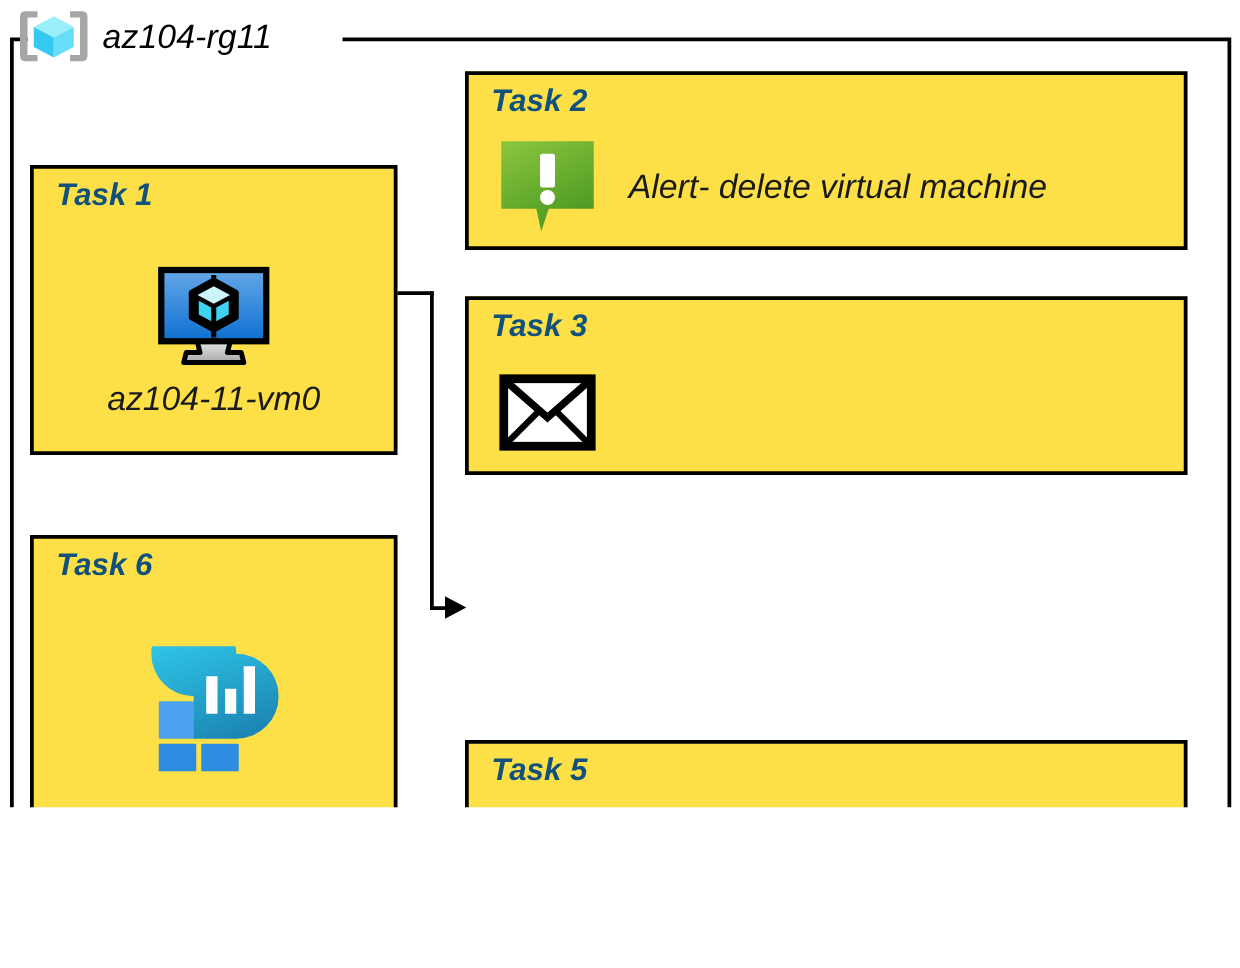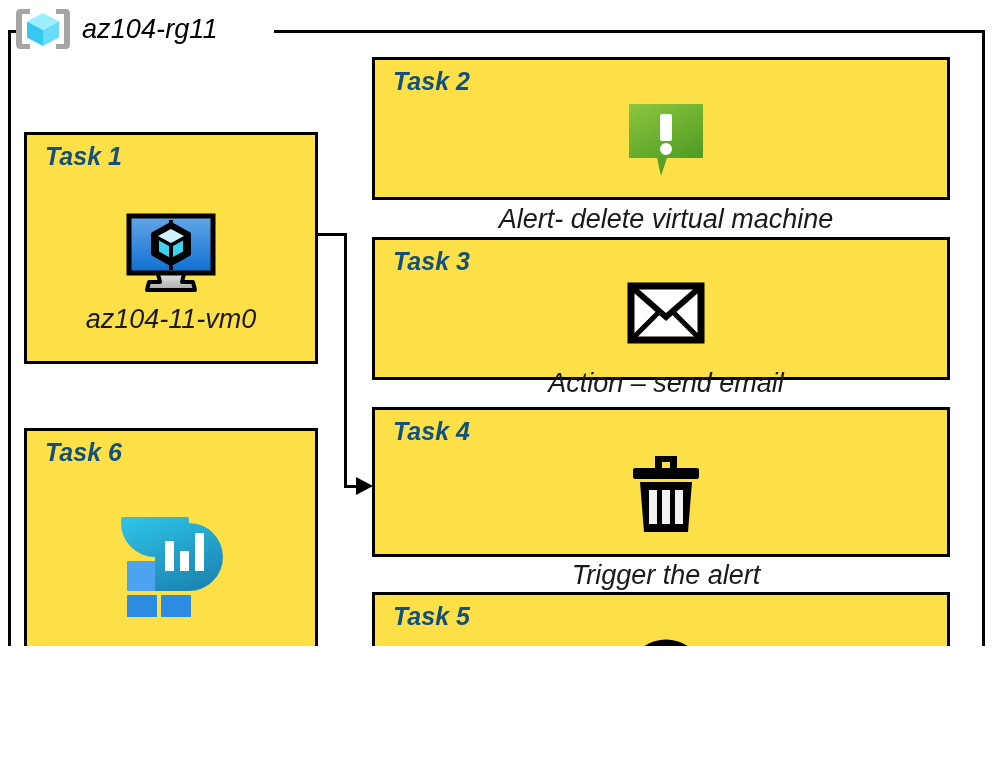--- a/index.html
+++ b/index.html
@@ -106,21 +106,21 @@
   }
 
   
   .card-right .row {
     position: absolute;
     left: 24px;
     right: 14px;
     top: 42px;
     bottom: 0;
     display: flex;
-    flex-direction: column;
+    flex-direction: row;
     align-items: center;
     gap: 26px;
   }
 
   
   #task1 { left: 24px;  top: 132px; width: 294px; height: 232px; text-align: right; }
   #task6 { left: 24px;  top: 428px; width: 294px; height: 232px; text-align: right; }
   #task2 { left: 372px; top: 57px;  width: 578px; height: 143px; }
   #task3 { left: 372px; top: 237px; width: 578px; height: 143px; text-align: center; }
   #task4 { left: 372px; top: 407px; width: 578px; height: 150px; }
@@ -260,43 +260,23 @@
   <div class="card card-right" id="task3">
     <div class="card-title">Task 3</div>
     <div class="row">
       <span>
         <svg class="icon" width="78" height="62" viewBox="0 0 78 62">
           <rect x="4" y="4" width="70" height="54" fill="#ffffff" stroke="#000" stroke-width="7"></rect>
           <path d="M7 7 L39 35 L71 7" fill="none" stroke="#000" stroke-width="6"></path>
           <path d="M7 55 L31 31 M71 55 L47 31" fill="none" stroke="#000" stroke-width="5"></path>
         </svg>
       </span>
-      <span class="card-text">Action – send email</span>
-    </div>
-  </div>
-
-  <div class="card card-right" id="task4">
-    <div class="card-title">Task 4</div>
-    <div class="row">
-      <span>
-        <svg class="icon" width="74" height="84" viewBox="0 0 74 84">
-
-          <path d="M26 4 L48 4 L48 16 L41 16 L41 10 L33 10 L33 16 L26 16 Z" fill="#000"></path>
-
-          <rect x="4" y="16" width="66" height="11" rx="2" fill="#000"></rect>
-
-          <path d="M11 30 L63 30 L59 80 L15 80 Z" fill="#000"></path>
-          <rect x="20" y="38" width="8" height="34" fill="#F1F1F1"></rect>
-          <rect x="33" y="38" width="8" height="34" fill="#F1F1F1"></rect>
-          <rect x="46" y="38" width="8" height="34" fill="#F1F1F1"></rect>
-        </svg>
-      </span>
-      <span class="card-text">Trigger the alert</span>
-    </div>
-  </div>
+    </div>
+  </div>
+
 
   <div class="card card-right" id="task5">
     <div class="card-title">Task 5</div>
     <div class="row">
       <span>
         <svg class="icon" width="82" height="82" viewBox="0 0 82 82">
           <circle cx="41" cy="41" r="35" fill="none" stroke="#000" stroke-width="7"></circle>
           <circle cx="41" cy="14" r="2.6" fill="#000"></circle>
           <circle cx="68" cy="41" r="2.6" fill="#000"></circle>
           <circle cx="41" cy="68" r="2.6" fill="#000"></circle>

